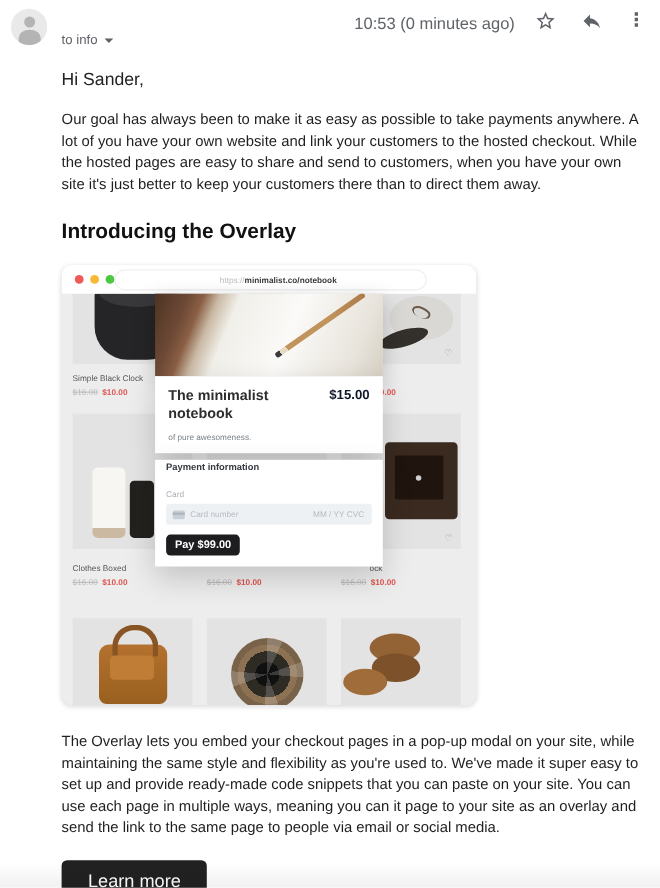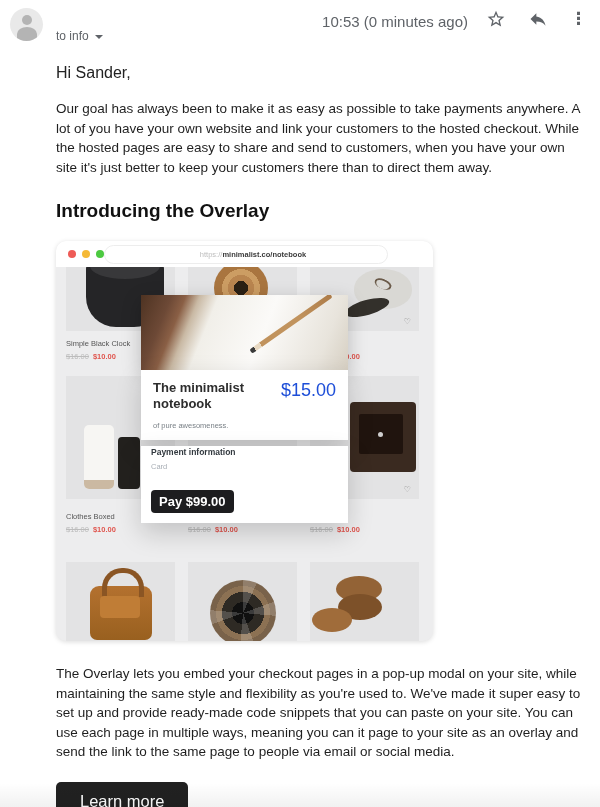--- a/index.html
+++ b/index.html
@@ -74,39 +74,39 @@
   .art-bag:before{content:"";position:absolute;left:12px;top:-18px;width:32px;height:24px;border:5px solid #8a5524;border-bottom:none;border-radius:20px 20px 0 0;}
   .art-bag:after{content:"";position:absolute;left:10px;top:10px;width:40px;height:22px;background:#c07d36;border-radius:4px;}
   .art-fan{position:absolute;left:22px;top:18px;width:66px;height:66px;border-radius:50%;
     background:conic-gradient(rgba(255,255,255,.18) 0 25deg, rgba(0,0,0,0) 25deg 70deg, rgba(255,255,255,.18) 70deg 95deg, rgba(0,0,0,0) 95deg 160deg, rgba(255,255,255,.18) 160deg 185deg, rgba(0,0,0,0) 185deg 250deg, rgba(255,255,255,.18) 250deg 275deg, rgba(0,0,0,0) 275deg),
     radial-gradient(circle at 50% 50%, #101010 0 11px, #2e2a24 11px 21px, #8c7153 21px 27px, #79624a 27px 33px, #6b543d 33px);}
   .art-bowls .bo{position:absolute;border-radius:50%;}
   .art-bowls .bo1{left:26px;top:14px;width:46px;height:26px;background:#936336;}
   .art-bowls .bo2{left:28px;top:32px;width:44px;height:26px;background:#7d5129;}
   .art-bowls .bo3{left:2px;top:46px;width:40px;height:24px;background:#a06c3a;}
   
-  .modal{position:absolute;left:85px;top:54px;width:207px;z-index:10;}
+  .modal{position:absolute;left:85px;top:26px;width:207px;z-index:10;}
   .photo{position:relative;width:207px;height:75px;overflow:hidden;box-shadow:0 6px 18px rgba(0,0,0,.22);
     background:linear-gradient(112deg,#4e3322 0%,#6d4936 13%,#8a5f45 19%,#c9b9a4 25%,#f1efe9 33%,#fbfaf8 58%,#e8e4dc 86%,#d6cfc2 100%);}
   .pencil{position:absolute;right:8px;top:26px;width:98px;height:5px;border-radius:2px;transform:rotate(-35deg);
     background:linear-gradient(90deg,#3a3a3a 0 5px,#e8d9c2 5px 12px,#c1935d 12px 60%,#ad7c49 100%);}
   .minfo{position:relative;width:183px;padding:10px 12px 9px;background:#fff;box-shadow:0 10px 26px rgba(0,0,0,.18);}
   .mtitle-row{display:flex;justify-content:space-between;}
   .mtitle{font-size:13px;line-height:16px;font-weight:bold;color:#2d2d2d;width:110px;}
-  .mprice{font-size:18px;font-weight:normal;color:#1d4ed8;}
+  .mprice{font-size:12px;font-weight:bold;color:#0f172a;}
   .mdesc{margin-top:9px;font-size:7.5px;line-height:9.5px;color:#7a8187;}
   .mpay{position:relative;margin-top:6px;width:187px;padding:1px 10px 10px;background:#fff;box-shadow:0 10px 26px rgba(0,0,0,.18);}
   .pay-h{font-size:8.5px;font-weight:bold;color:#32393f;}
-  .card-l{margin-top:5px;font-size:7.5px;color:#a8aeb5;}
+  .card-l{margin-top:16px;font-size:7.5px;color:#a8aeb5;}
   .card-input{margin-top:4px;height:19px;background:#eef1f4;border-radius:3px;position:relative;line-height:19px;font-size:7.5px;color:#b6bcc3;}
   .card-icon{position:absolute;left:6px;top:6px;width:11px;height:8px;background:#c9cfd6;border-radius:1.5px;}
   .card-icon:after{content:"";position:absolute;left:0;top:2px;width:11px;height:2px;background:#aeb5bd;}
   .card-ph{position:absolute;left:22px;}
   .card-meta{position:absolute;right:7px;}
-  .pay-btn{margin-top:19px;display:inline-block;background:#1d1d1f;color:#fff;font-size:13px;font-weight:bold;
+  .pay-btn{margin-top:9px;display:inline-block;background:#1d1d1f;color:#fff;font-size:10px;font-weight:bold;
     padding:4px 8px;border-radius:4px;cursor:pointer;}
   
   .learn-btn{display:inline-block;margin:20px 0 0 0;background:#212121;color:#fff;font-size:16.5px;
     padding:10px 24px;border-radius:5px;cursor:pointer;}
   .page-fade{position:absolute;left:0;bottom:0;width:600px;height:24px;
     background:linear-gradient(rgba(0,0,0,0),rgba(0,0,0,0.055));pointer-events:none;}
 </style>
 </head>
 <body>
 
@@ -206,20 +206,25 @@
             <div class="mtitle">The minimalist notebook</div>
             <div class="mprice">$15.00</div>
           </div>
           <div class="mdesc">
             <div>of pure awesomeness.</div>
           </div>
         </div>
         <div class="mpay">
           <div class="pay-h">Payment information</div>
           <div class="card-l">Card</div>
+          <div class="card-input">
+            <span class="card-icon"></span>
+            <span class="card-ph">Card number</span>
+            <span class="card-meta">MM / YY  CVC</span>
+          </div>
           <div class="pay-btn">Pay $99.00</div>
         </div>
       </div>
 
       <div class="chrome">
         <span class="dot r"></span>
         <span class="dot y"></span>
         <span class="dot g"></span>
         <div class="urlbar">
           <span class="scheme">https://</span><span class="upath">minimalist.co/notebook</span>

